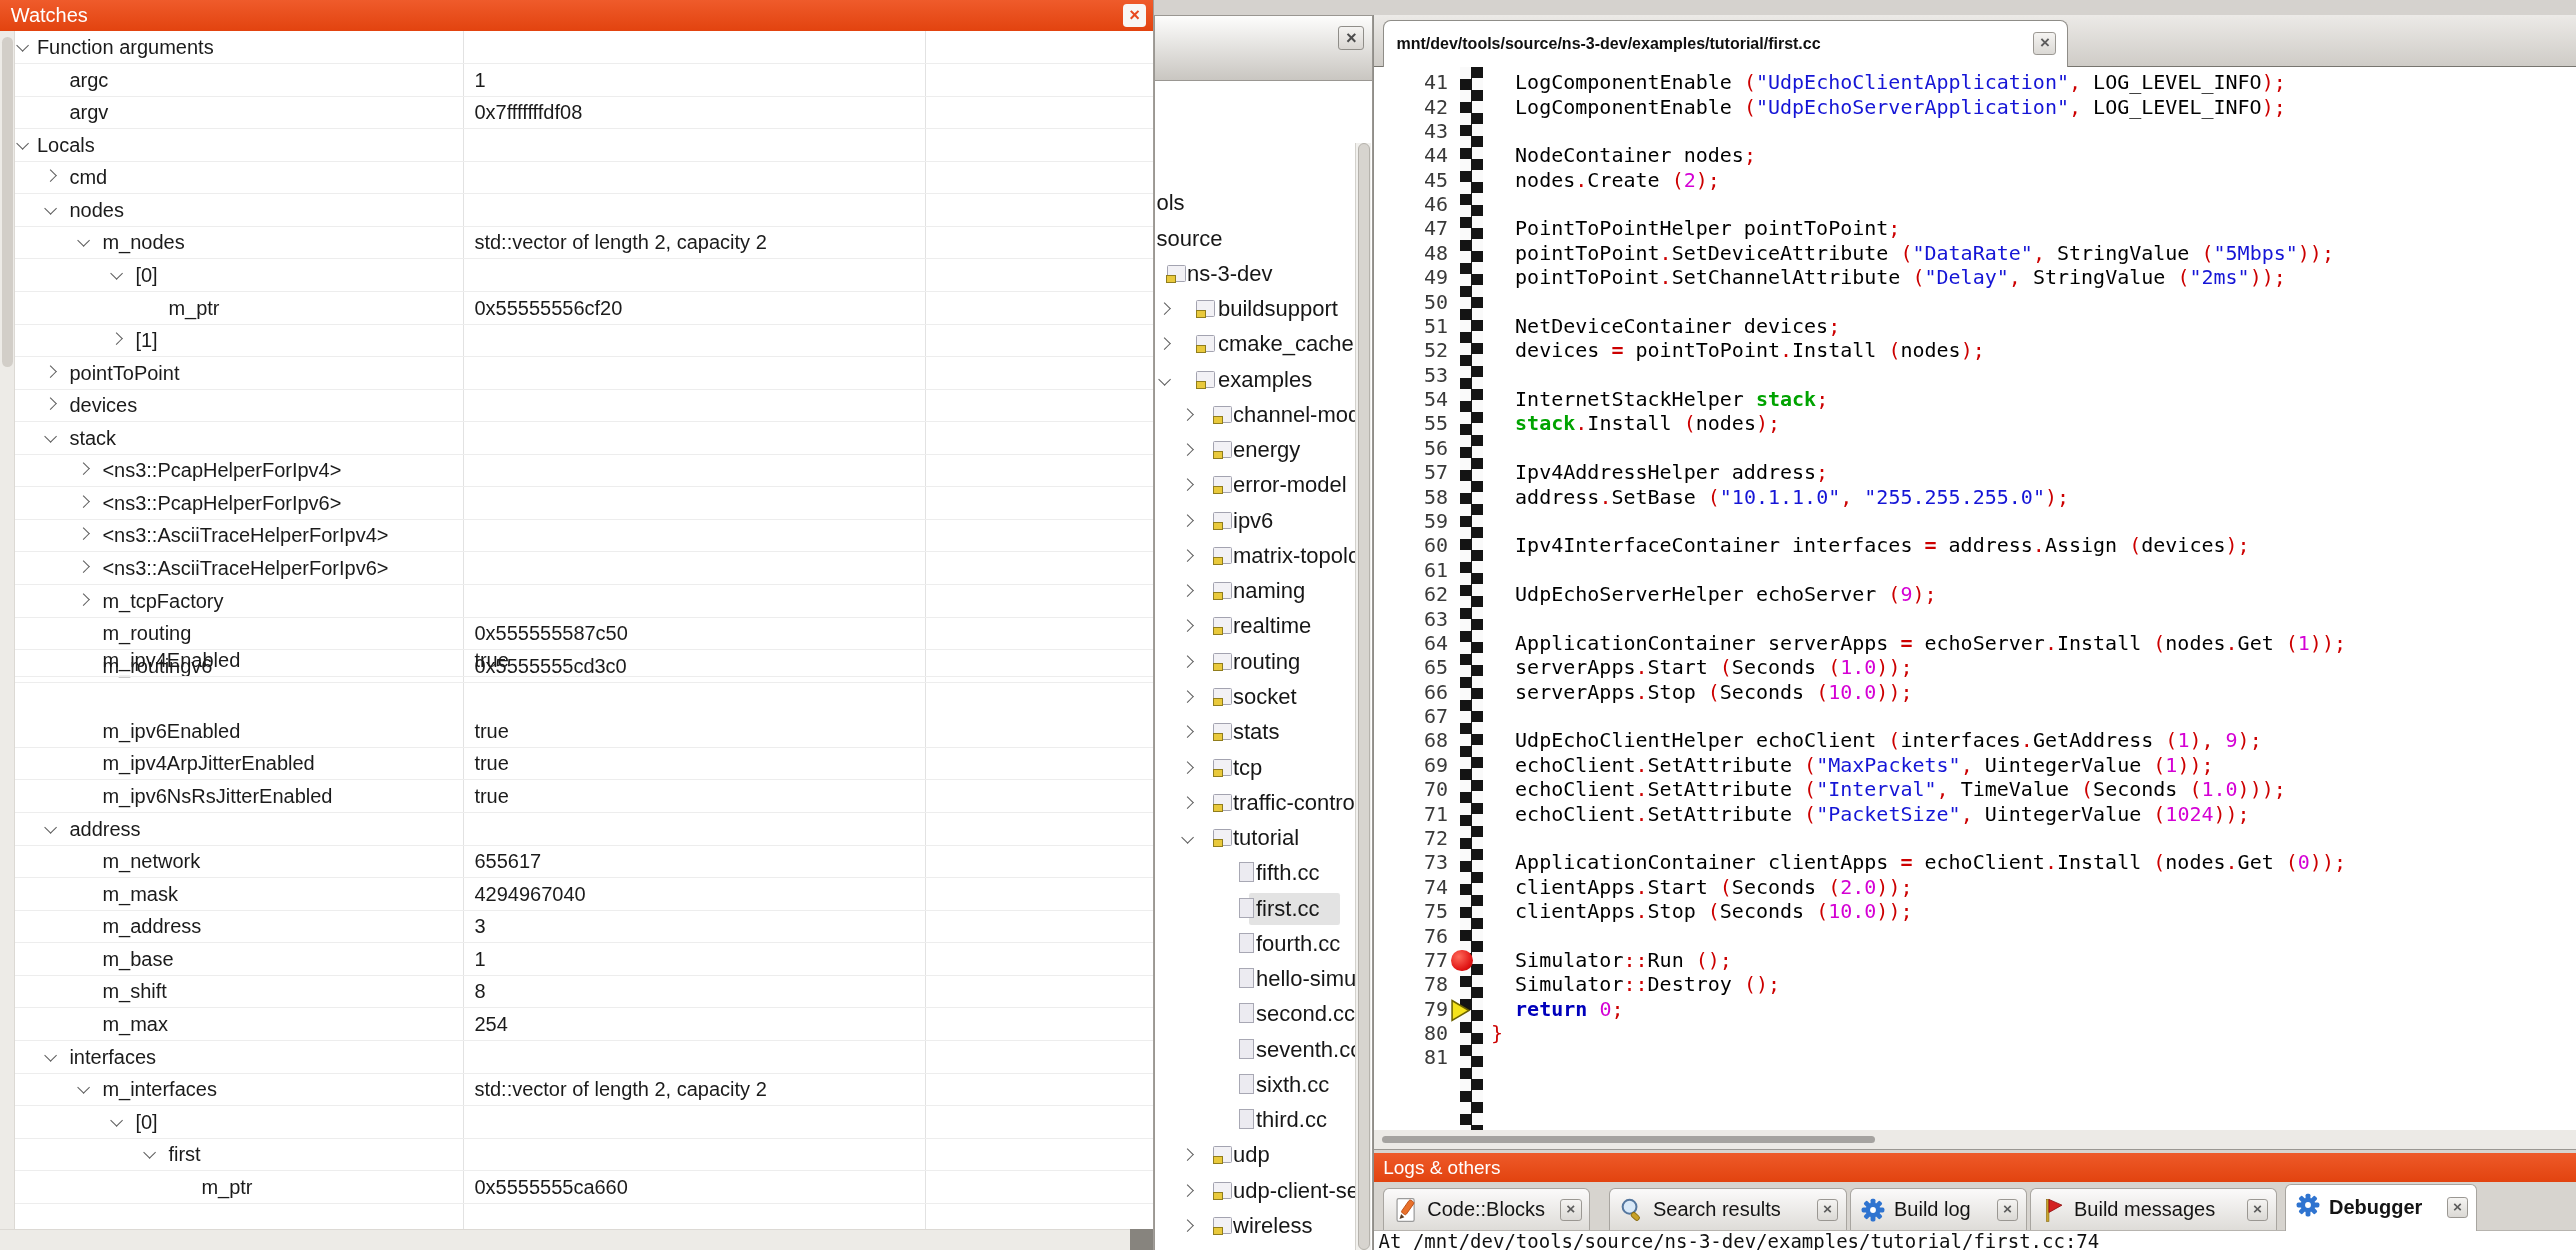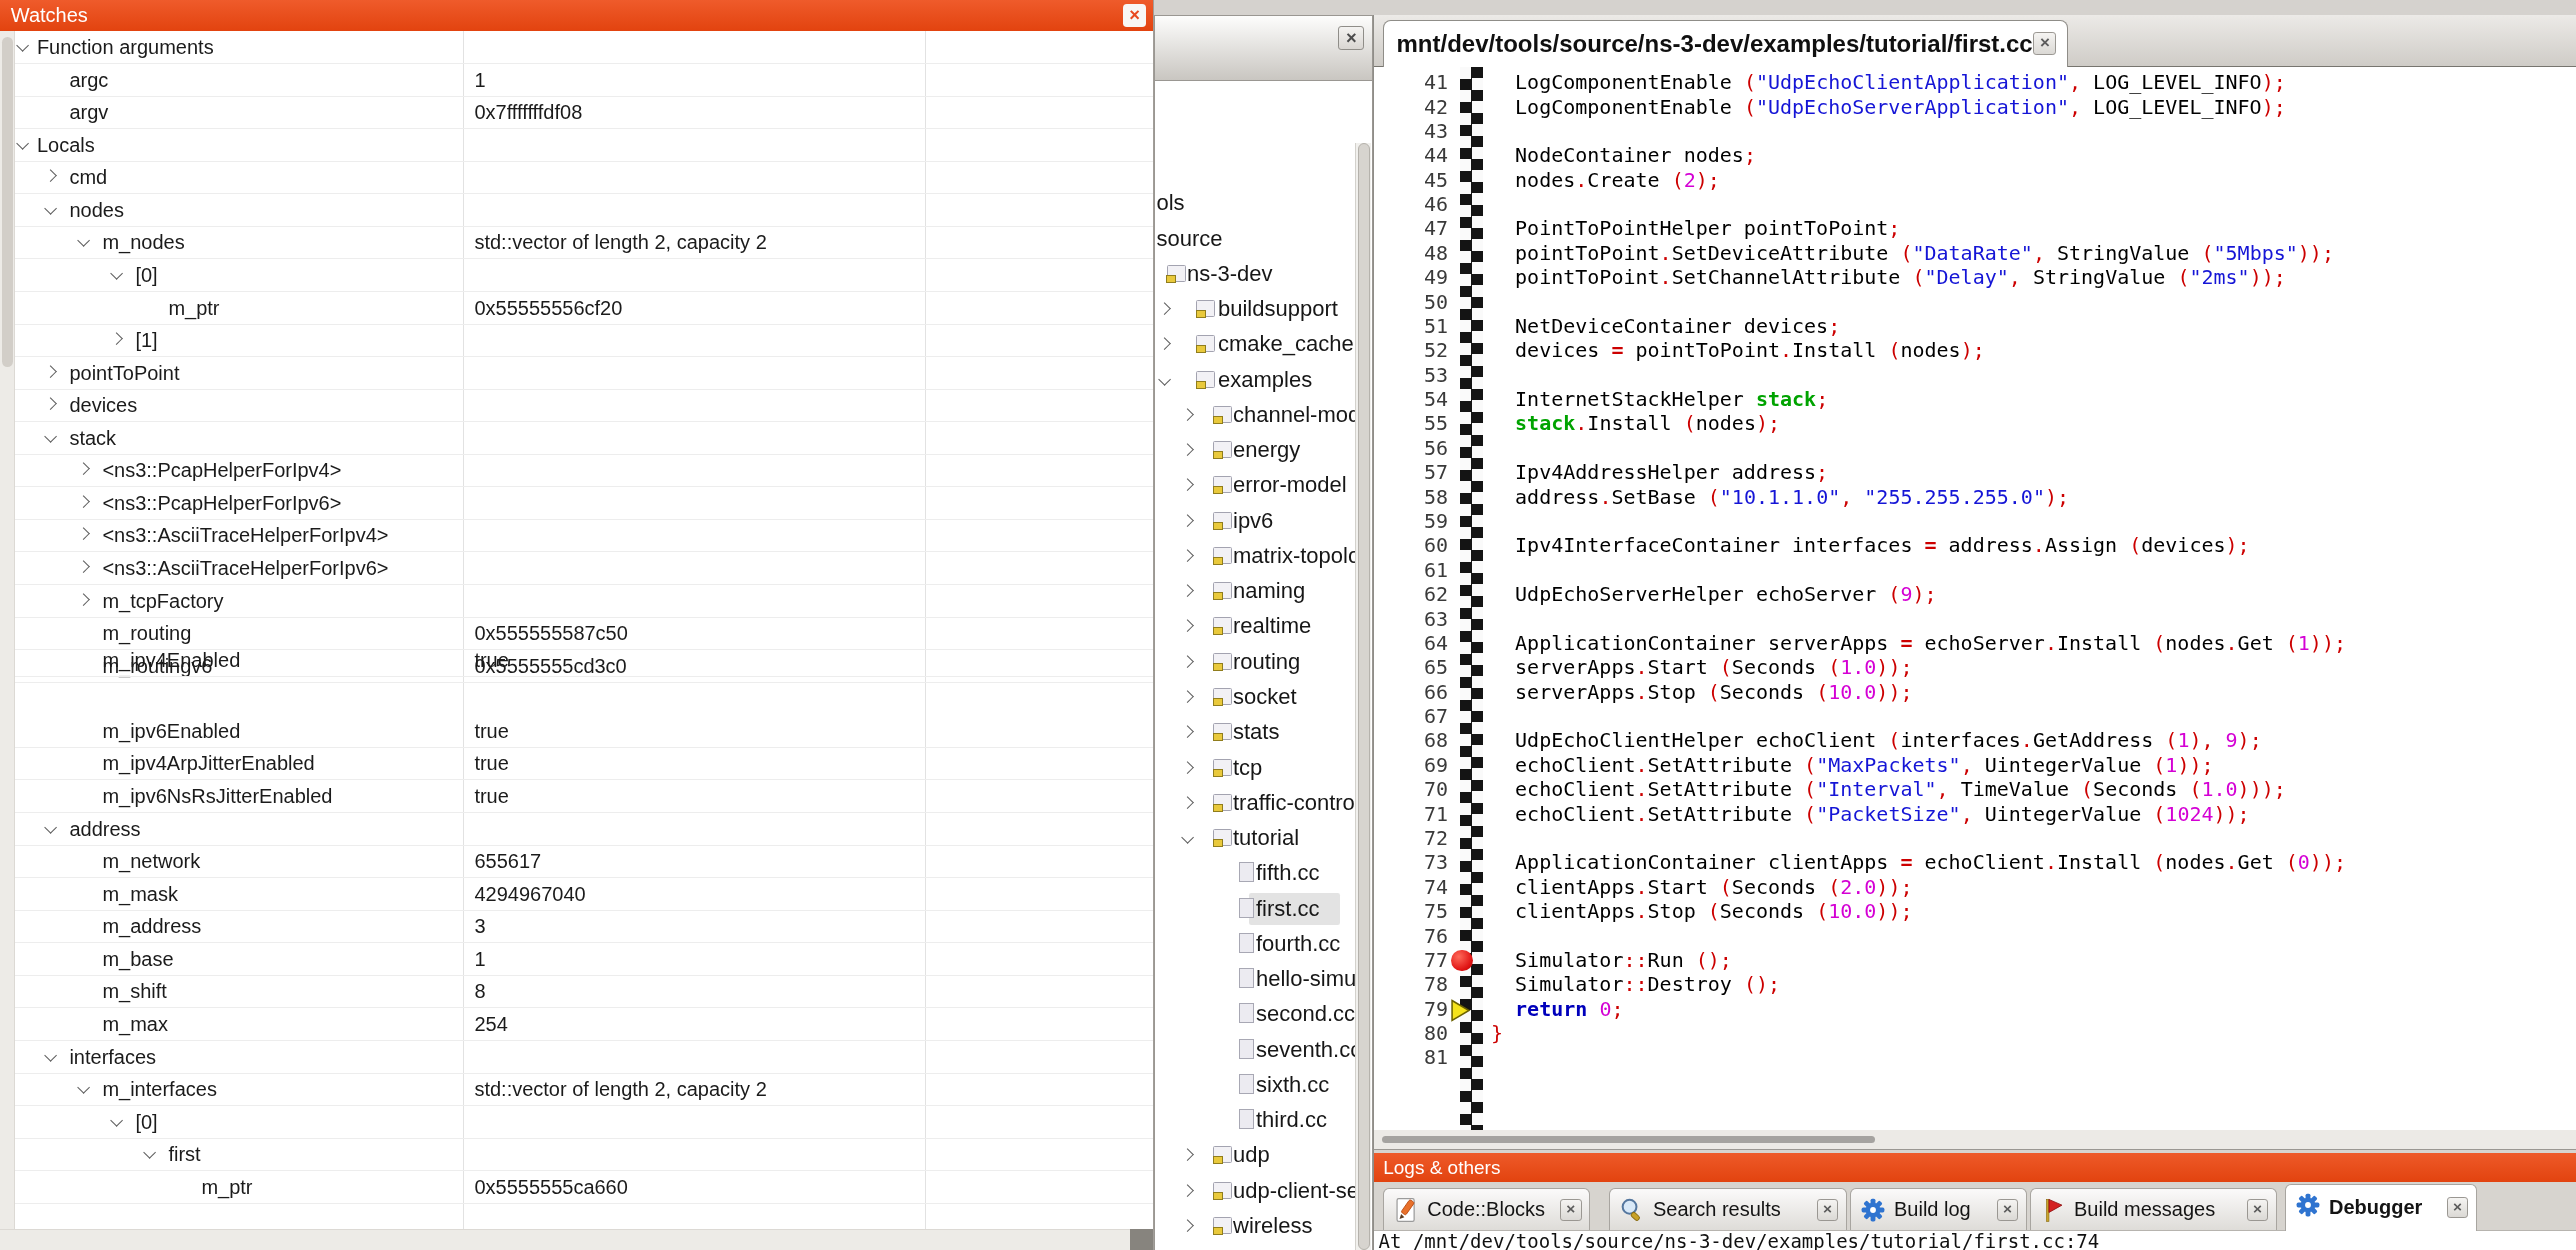--- a/index.html
+++ b/index.html
@@ -35,21 +35,21 @@
   .ico-folder { position:absolute; top:8.4px; width:19px; height:17.7px; background:#f2f1f5; border:1.5px solid #a3a3b0; border-radius:1.5px; }
   .ico-folder:after { content:""; position:absolute; left:-1.5px; bottom:-1.5px; width:8.4px; height:6.1px; background:#e9c93c; border:0.8px solid #907d1d; }
   .ico-file { position:absolute; top:7px; width:15.4px; height:20px; background:#ecebf1; border:1.5px solid #a8a8b4; }
   #tree-scroll { position:absolute; right:1.5px; top:127px; bottom:0; width:15.4px; background:#f1f0ed; border-left:0.8px solid #d3d1cc; }
   #tree-scroll .thumb { position:absolute; left:1.5px; top:0; width:12.3px; bottom:0; background:#d7d4cf; border:0.8px solid #b5b2ac; border-radius:6.1px; }
 
   
   #editor { position:absolute; left:1373px; top:15.4px; right:0; height:1134px; border-left:1.5px solid #8f8d88; }
   #tabbar { position:absolute; left:0; top:0; right:0; height:52px; background:linear-gradient(#eceae7,#cfccc7); border-bottom:1.5px solid #77756f; }
   #editor-tab { position:absolute; left:9.2px; top:4.6px; width:685px; height:48px; background:#fff; border:1.5px solid #8f8d88; border-bottom:none; border-radius:7.7px 7.7px 0 0; }
-  #editor-tab .tab-title { position:absolute; left:12.3px; top:0; font-size:24px; font-weight:bold; line-height:45px; color:#101010; white-space:nowrap; }
+  #editor-tab .tab-title { position:absolute; left:12.3px; top:0; font-size:16px; font-weight:bold; line-height:45px; color:#101010; white-space:nowrap; }
   .xbox { background:linear-gradient(#f5f4f2,#dbd9d5); border:1.5px solid #9a9792; border-radius:3.1px; color:#5c5c5c; font-weight:bold; text-align:center; }
   #editor-tab .xbox { position:absolute; right:10.8px; top:11.5px; width:23px; height:23px; font-size:17px; line-height:20px; }
   #editor-body { position:absolute; left:0; top:52px; right:0; height:1063px; background:#fff; overflow:hidden; }
   #margin-strip { position:absolute; left:86px; top:0; bottom:0; width:23px; background-image:conic-gradient(#141414 25%, #fafafa 0 50%, #141414 0 75%, #fafafa 0); background-size:23px 23px; }
   .code-line { position:absolute; left:0; right:0; height:24.6px; }
   .code-line .lnum { position:absolute; left:3.1px; width:71px; text-align:right; font-family:"DejaVu Sans Mono", monospace; font-size:20px; line-height:24.6px; color:#3a3a3a; }
   .code-line .code-text { position:absolute; left:117px; top:0; font-family:"DejaVu Sans Mono", monospace; font-size:20px; line-height:24.6px; white-space:pre; }
   .tok-d { color:#000000; } .tok-s { color:#1515d6; } .tok-n { color:#d400d4; }
   .tok-p { color:#cc0000; } .tok-b { color:#cc0000; font-weight:bold; }
   .tok-k { color:#0000bb; font-weight:bold; } .tok-g { color:#00a300; font-weight:bold; }

